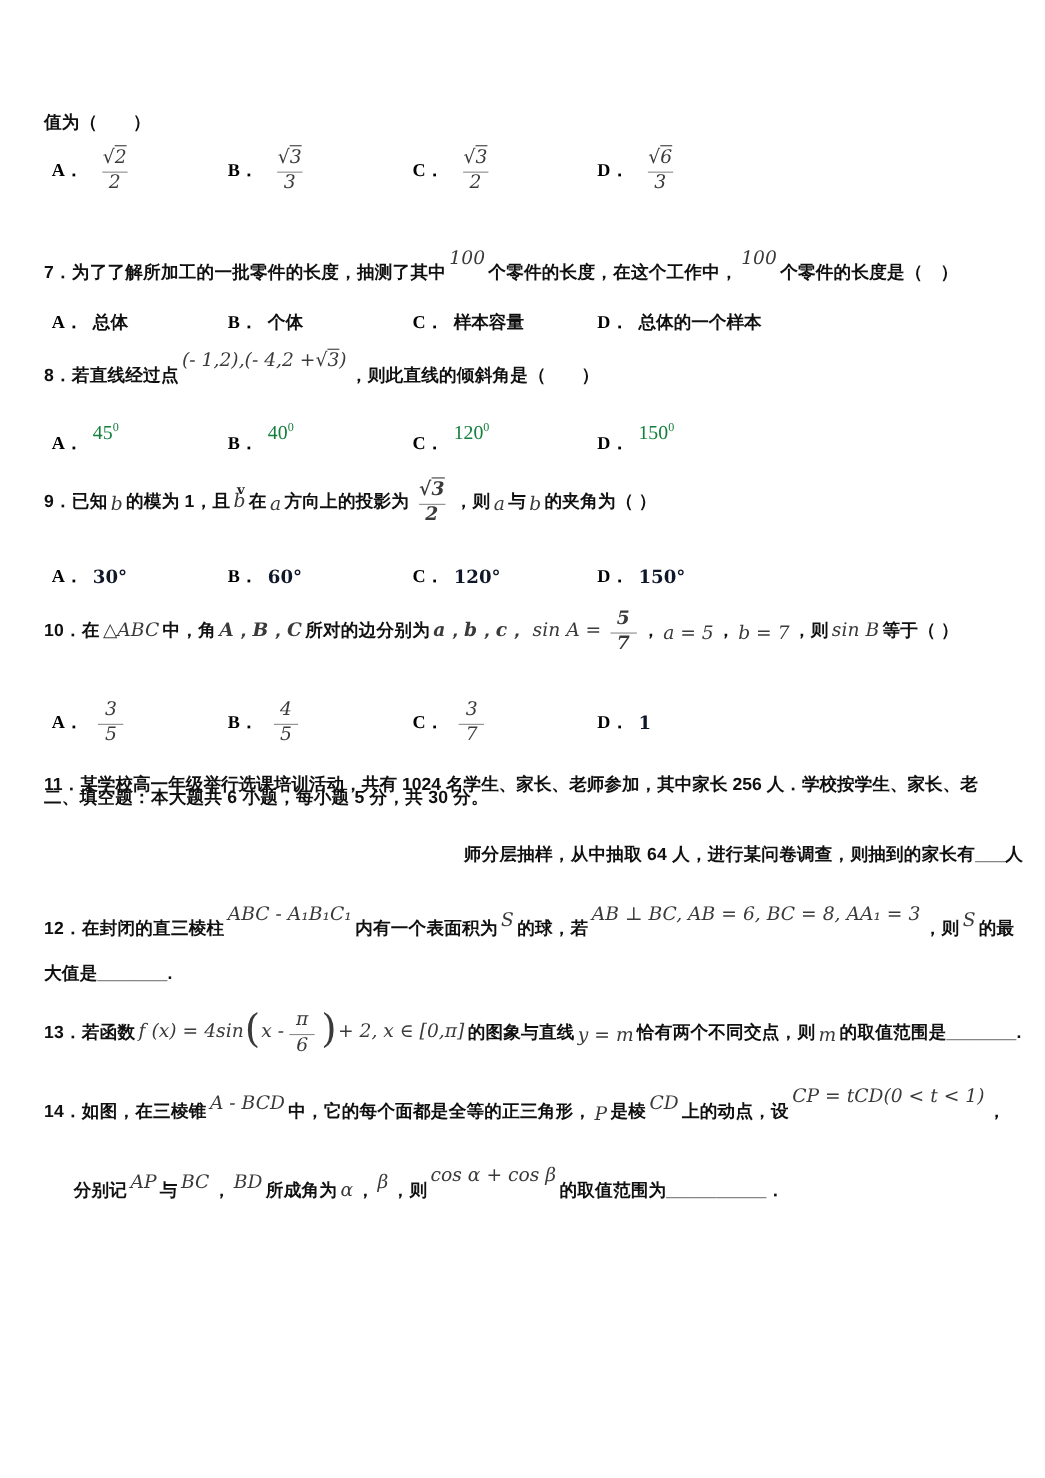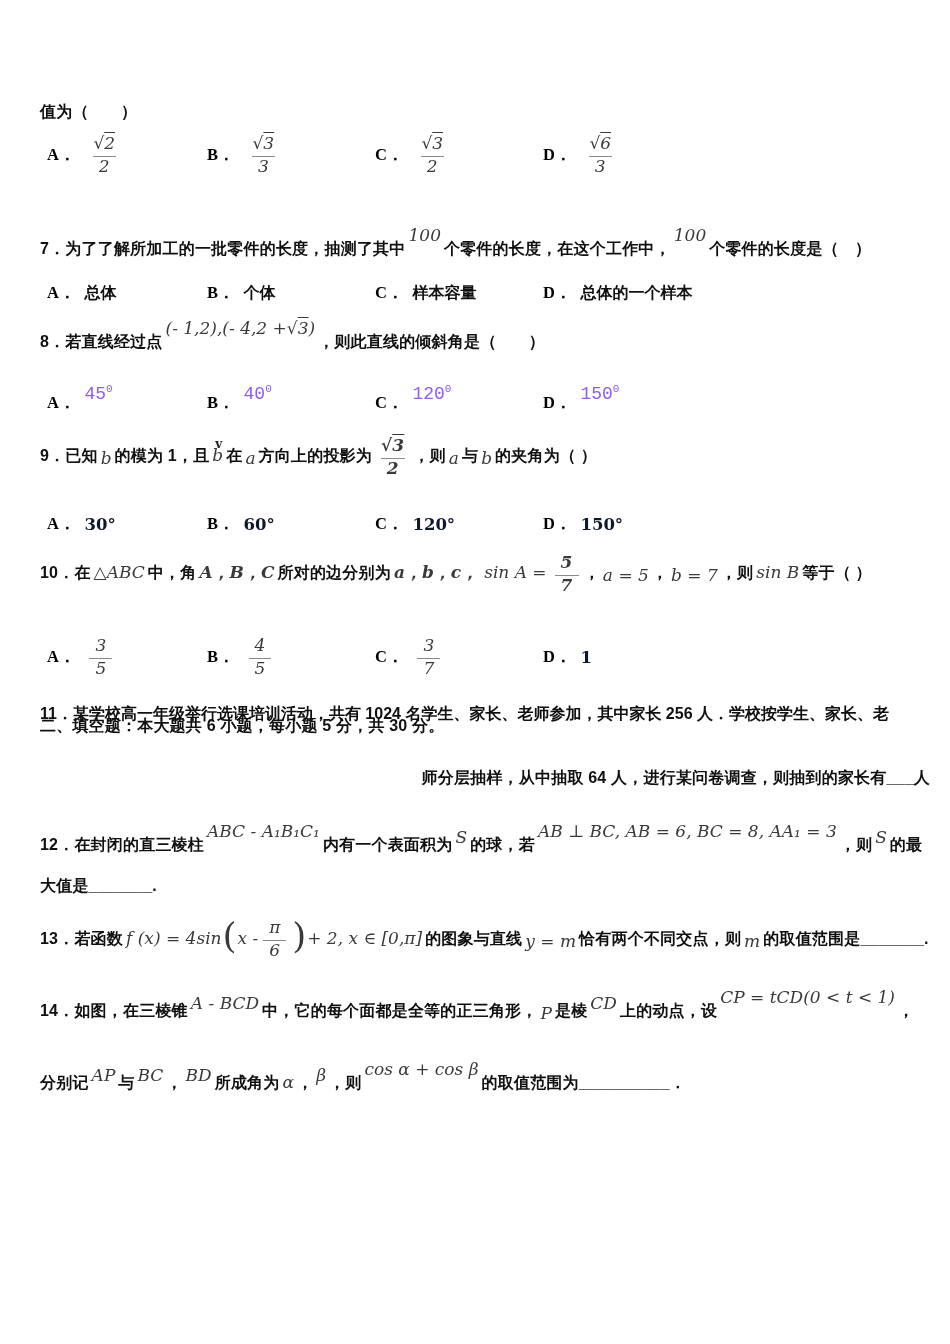--- a/index.html
+++ b/index.html
@@ -38,22 +38,22 @@
 
   
   .opts { position:absolute; left:47px; display:flex; align-items:center; white-space:nowrap; }
   .opt  { display:flex; align-items:center; }
   .w1 { width:160px; } .w2 { width:168px; } .w3 { width:168px; }
   .olabel { font-family:"Liberation Serif",serif; font-weight:700; font-size:16.5px;
             color:#000; margin-right:9px; }
   .otext  { font-weight:700; font-size:16px; color:#101010; }
   .oserif { font-family:"DejaVu Serif","Liberation Serif",serif; color:#0f172a;
             font-weight:700; font-size:16.5px; }
-  .q8val  { font-family:Liberation Mono, monospace; font-style:normal;
-            color:#8b5cf6; font-size:18px; position:relative; top:-10px; }
+  .q8val  { font-family:Liberation Serif, serif; font-style:normal;
+            color:#15803d; font-size:18px; position:relative; top:-10px; }
   .q8val sup { font-size:11px; }
 
   
   .bigp { font-family:"DejaVu Serif",serif; font-style:normal; font-weight:400;
           color:#3a3a3a; font-size:36px; vertical-align:middle; position:relative;
           top:-3px; margin:0 1px; }
 </style>
 </head>
 <body>
 
@@ -218,17 +218,17 @@
   <div class="cnline" style="top:918px;">
     <span>13．若函数</span><span class="math"><span>f (x) = 4sin</span><span class="bigp">(</span><span>x -</span><span class="frac">
           <span class="num">π</span>
           <span class="den">6</span>
         </span><span class="bigp">)</span><span>+ 2, x ∈ [0,π]</span></span><span>的图象与直线</span><span class="math low">y = m</span><span>恰有两个不同交点，则</span><span class="math low">m</span><span>的取值范围是_______.</span>
   </div>
 
   <div class="cnline" style="top:998px;">
     <span>14．如图，在三棱锥</span><span class="math up2">A - BCD</span><span>中，它的每个面都是全等的正三角形，</span><span class="math low">P</span><span>是棱</span><span class="math up2">CD</span><span>上的动点，设</span><span class="math up">CP = tCD(0 &lt; t &lt; 1)</span><span>，</span>
   </div>
-  <div class="cnline" style="top:1070px;">
+  <div class="cnline" style="top:1070px;margin-left:27px;">
     <span>分别记</span><span class="math up2">AP</span><span>与</span><span class="math up2">BC</span><span>，</span><span class="math up2">BD</span><span>所成角为</span><span class="math">α</span><span>，</span><span class="math up2">β</span><span>，则</span><span class="math up">cos α + cos β</span><span>的取值范围为__________．</span>
   </div>
 
 </div>
 
 </body></html>

